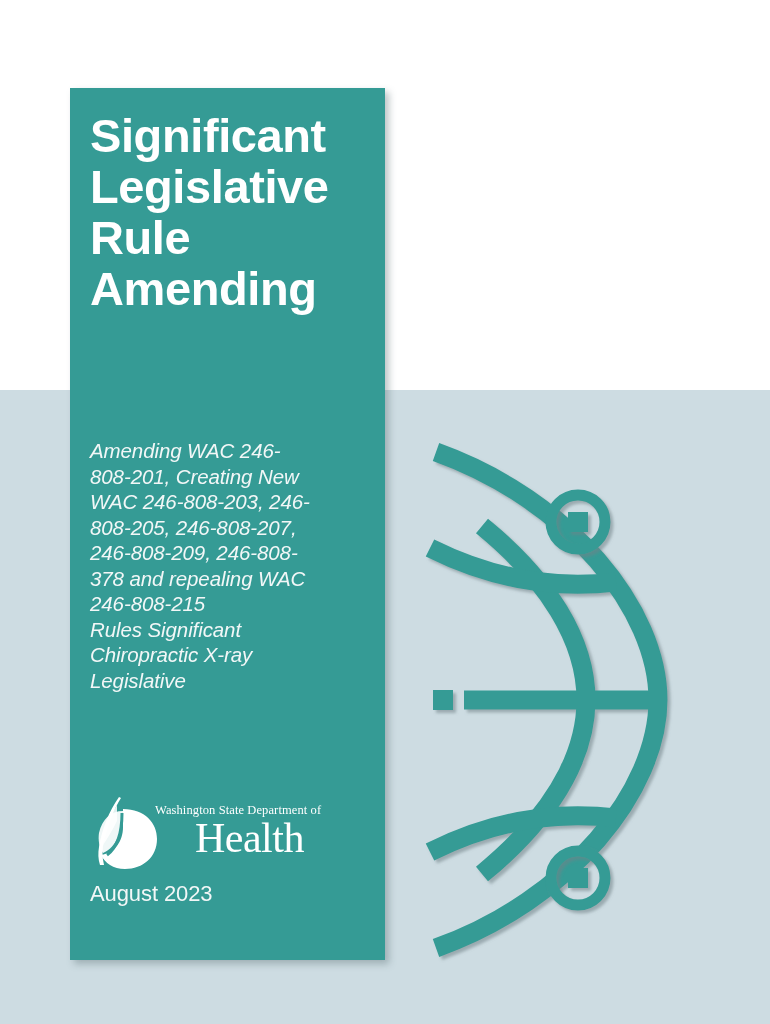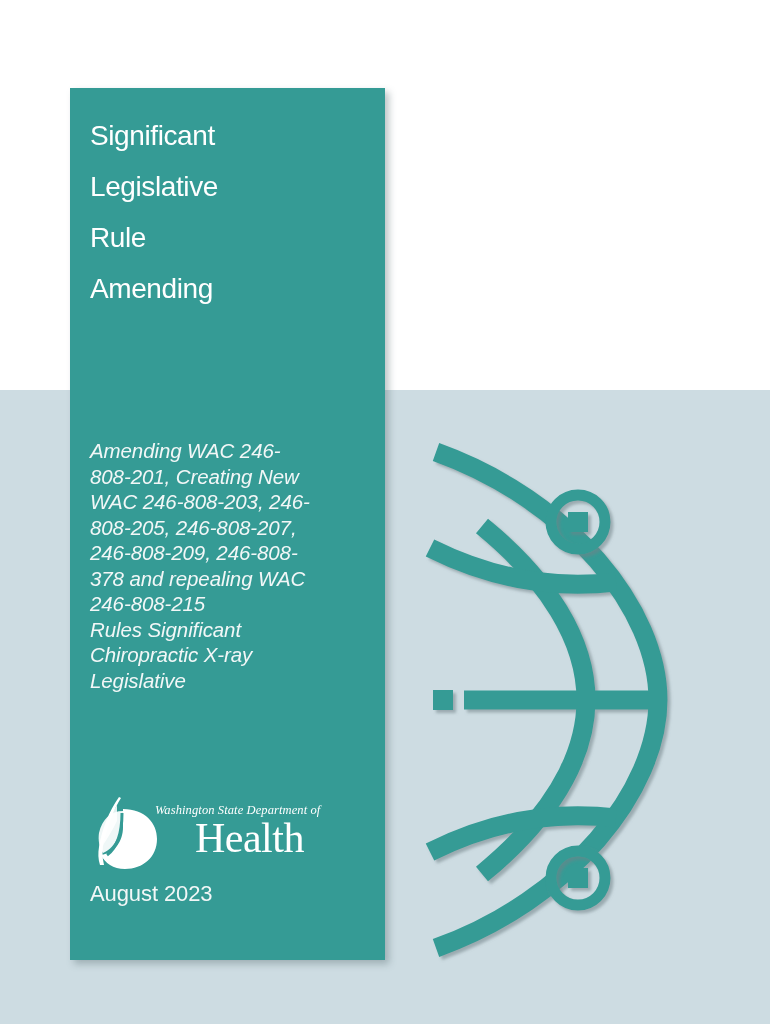--- a/index.html
+++ b/index.html
@@ -62,23 +62,23 @@
   #title-block {
     position: absolute;
     left: 20px;
     top: 22px;
     width: 275px;
   }
   .title-line {
     display: block;
     color: #ffffff;
     font-family: "Liberation Sans", sans-serif;
-    font-size: 28px;
+    font-size: 47px;
     line-height: 51px;
-    font-weight: normal;
+    font-weight: bold;
     letter-spacing: -0.4px;
   }
 
   
   #subtitle-block {
     position: absolute;
     left: 20px;
     top: 350px;
     width: 262px;
     font-style: italic;
@@ -118,21 +118,20 @@
     left: 62px;
     top: 8px;
     width: 190px;
   }
   #logo-agency {
     display: block;
     color: #ffffff;
     font-family: "Liberation Serif", serif;
     font-size: 12.5px;
     line-height: 14px;
-    font-style: italic;
     letter-spacing: 0.1px;
     white-space: nowrap;
   }
   #logo-health {
     display: block;
     color: #ffffff;
     font-family: "Liberation Serif", serif;
     font-size: 42px;
     line-height: 46px;
     letter-spacing: -0.5px;

